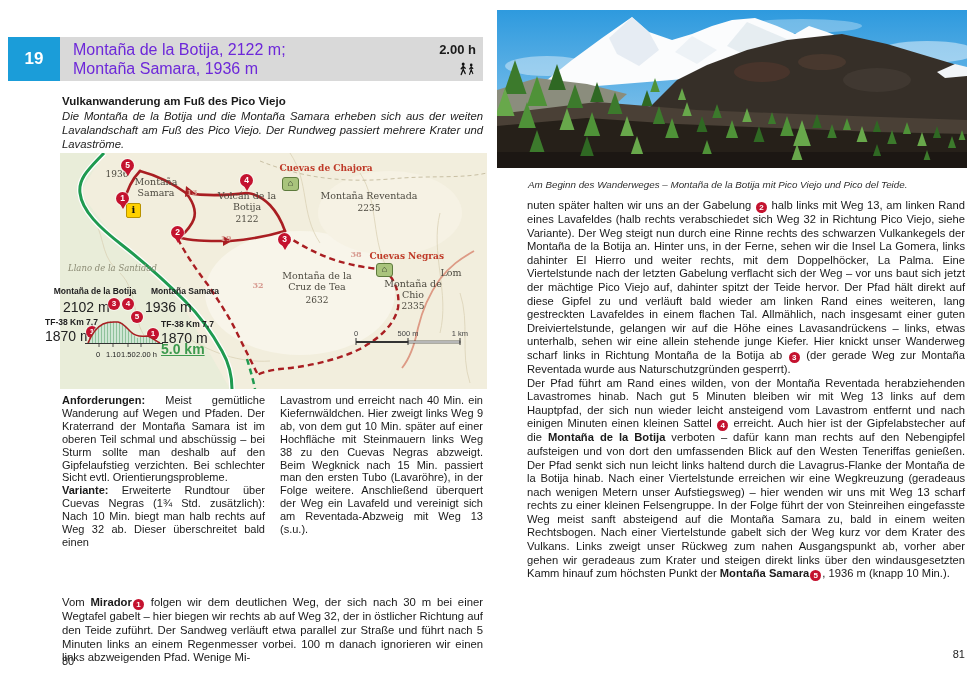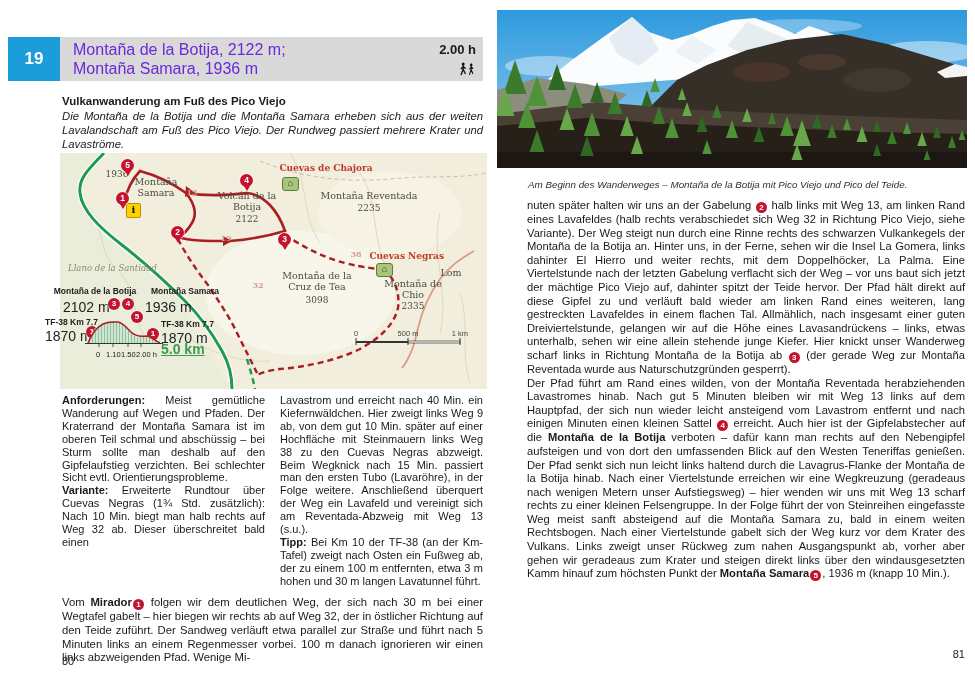--- a/index.html
+++ b/index.html
@@ -141,21 +141,21 @@
     <div class="map-label red" style="left:210px;top:10px;width:112px;">Cuevas de Chajora</div>
     <div class="hut" style="left:222px;top:24px;">⌂</div>
     <div class="map-label" style="left:250px;top:38px;width:118px;">Montaña Reventada</div>
     <div class="map-label elev" style="left:250px;top:50px;width:118px;">2235</div>
     <div class="map-label elev" style="left:42px;top:16px;width:30px;">1936</div>
     <div class="map-label" style="left:70px;top:24px;width:52px;">Montaña Samara</div>
     <div class="map-label" style="left:156px;top:38px;width:62px;">Volcán de la Botija</div>
     <div class="map-label elev" style="left:156px;top:61px;width:62px;">2122</div>
     <div class="map-label italic" style="left:8px;top:110px;width:120px;">Llano de la Santidad</div>
     <div class="map-label" style="left:220px;top:118px;width:74px;">Montaña de la Cruz de Tea</div>
-    <div class="map-label elev" style="left:220px;top:142px;width:74px;">3098</div>
+    <div class="map-label elev" style="left:220px;top:142px;width:74px;">2632</div>
     <div class="map-label red" style="left:308px;top:98px;width:76px;text-align:right;">Cuevas Negras</div>
     <div class="hut" style="left:316px;top:110px;">⌂</div>
     <div class="map-label" style="left:324px;top:126px;width:58px;">Montaña de Chio</div>
     <div class="map-label elev" style="left:324px;top:148px;width:58px;">2335</div>
     <div class="map-label" style="left:374px;top:115px;width:34px;">Lom</div>
     <div class="map-label trail" style="left:124px;top:34px;width:16px;">13</div>
     <div class="map-label trail" style="left:158px;top:80px;width:16px;">19</div>
     <div class="map-label trail" style="left:190px;top:127px;width:16px;">32</div>
     <div class="map-label trail" style="left:252px;top:96px;width:16px;margin-left:36px;">38</div>
     <div class="map-label scale" style="left:290px;top:176px;width:12px;">0</div>
@@ -209,21 +209,20 @@
     <div class="axis" style="left:91px;top:64px;">2.00 h</div>
   </div>
 
   <div class="cols">
     <div class="col col-l">
         <p class="info-para"><b>Anforderungen:</b> Meist gemütliche Wanderung auf Wegen und Pfaden. Der Kraterrand der Montaña Samara ist im oberen Teil schmal und abschüssig – bei Sturm sollte man deshalb auf den Gipfelaufstieg verzichten. Bei schlechter Sicht evtl. Orientierungsprobleme.</p>
         <p class="info-para"><b>Variante:</b> Erweiterte Rundtour über Cuevas Negras (1¾ Std. zusätzlich): Nach 10 Min. biegt man halb rechts auf Weg 32 ab. Dieser überschreitet bald einen</p>
       </div>
     <div class="col col-r">
         <p class="info-para">Lavastrom und erreicht nach 40 Min. ein Kiefernwäldchen. Hier zweigt links Weg 9 ab, von dem gut 10 Min. später auf einer Hochfläche mit Steinmauern links Weg 38 zu den Cuevas Negras abzweigt. Beim Wegknick nach 15 Min. passiert man den ersten Tubo (Lavaröhre), in der Folge weitere. Anschließend überquert der Weg ein Lavafeld und vereinigt sich am Reventada-Abzweig mit Weg 13 (s.u.).</p>
-        <p class="info-para"><b>Tipp:</b> Bei Km 10 der TF-38 (an der Km-Tafel) zweigt nach Osten ein Fußweg ab, der zu einem 100 m entfernten, etwa 3 m hohen und 30 m langen Lavatunnel führt.</p>
       </div>
   </div>
 
   <div class="main-para"><span>Vom </span><b>Mirador</b><span class="mk">1</span><span> folgen wir dem deutlichen Weg, der sich nach 30 m bei einer Wegtafel gabelt – hier biegen wir rechts ab auf Weg 32, der in östlicher Richtung auf den Teide zuführt. Der Sandweg verläuft etwa parallel zur Straße und führt nach 5 Minuten links an einem Regenmesser vorbei. 100 m danach ignorieren wir einen links abzweigenden Pfad. Wenige Mi-</span></div>
   <div class="pagenum" style="left:62px;top:655px;">80</div>
 </div>
 
 <div class="page" id="page-right">
 
   <div class="photo">

